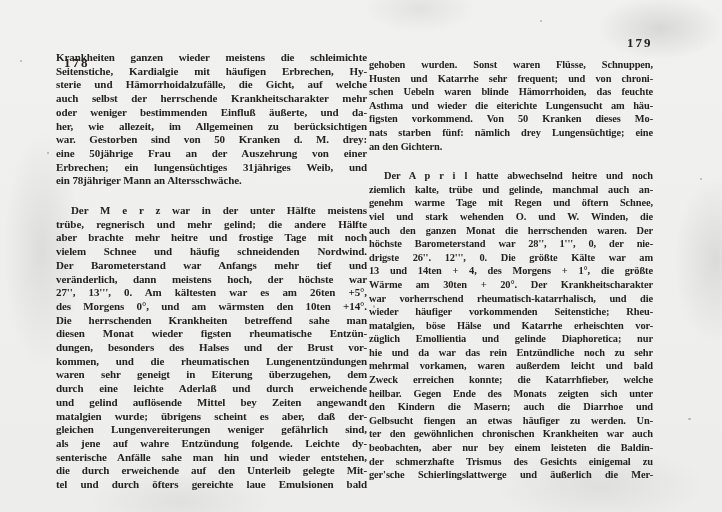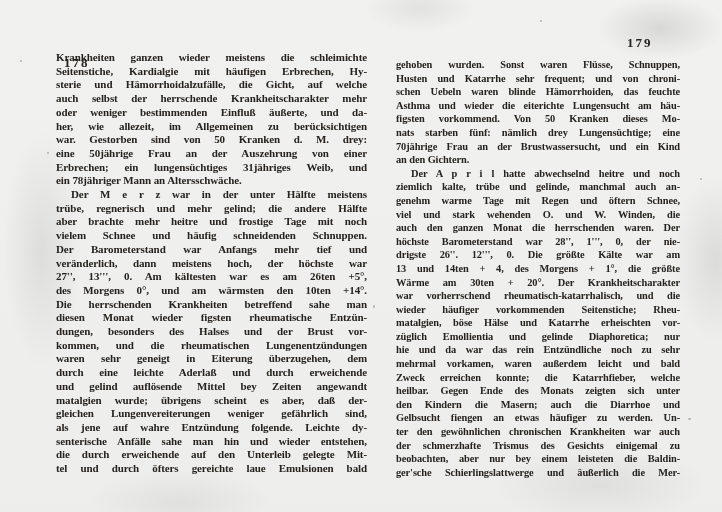--- a/index.html
+++ b/index.html
@@ -18,30 +18,30 @@
   .pagenum{
     position:absolute;font-weight:700;font-size:13px;color:#26231e;
     letter-spacing:2px;
   }
   .pn-left{left:64px;top:27px;margin-top:28px;}
   .pn-right{left:627px;top:35px;}
   .text{
     position:absolute;color:#26231e;font-weight:700;
   }
   .text-left{left:56px;top:51px;width:311px;font-size:11px;line-height:13.7px;}
-  .text-right{left:396px;top:58px;width:284px;font-size:10.4px;line-height:13.6px;}
+  .text-right{left:369px;top:58px;width:284px;font-size:10.4px;line-height:13.6px;}
   .para{margin:0;}
   .line{
     text-align:justify;
     text-align-last:justify;
     white-space:nowrap;
     overflow:hidden;
     letter-spacing:-0.1px;
   }
-  .line.indent{text-indent:15px;}
+  .line.indent{text-indent:15px;margin-top:16px;}
   .line.last{text-align-last:left;}
   .speck{position:absolute;border-radius:50%;background:rgba(60,60,60,0.35);}
   .sp1{left:47px;top:152px;width:2px;height:2px;}
   .sp2{left:373px;top:305px;width:2px;height:3px;}
   .sp3{left:700px;top:178px;width:2px;height:2px;}
   .sp4{left:540px;top:20px;width:2px;height:2px;}
   .sp5{left:688px;top:418px;width:3px;height:2px;}
   .sp6{left:20px;top:60px;width:2px;height:2px;}
 </style>
 </head>
@@ -61,21 +61,21 @@
         <div class="line">her, wie allezeit, im Allgemeinen zu berücksichtigen</div>
         <div class="line">war.  Gestorben sind von 50 Kranken d. M. drey:</div>
         <div class="line">eine 50jährige Frau an der Auszehrung von einer</div>
         <div class="line">Erbrechen; ein lungensüchtiges 31jähriges Weib, und</div>
         <div class="line last">ein 78jähriger Mann an Altersschwäche.</div>
       </div>
       <div class="para">
         <div class="line indent">Der  M e r z  war in der unter Hälfte meistens</div>
         <div class="line">trübe, regnerisch und mehr gelind; die andere Hälfte</div>
         <div class="line">aber brachte mehr heitre und frostige Tage mit noch</div>
-        <div class="line">vielem Schnee und häufig schneidenden Schnuppen.</div>
+        <div class="line">vielem Schnee und häufig schneidenden Nordwind.</div>
         <div class="line">Der Barometerstand war Anfangs mehr tief und</div>
         <div class="line">veränderlich, dann meistens hoch, der höchste war</div>
         <div class="line">27'', 13''', 0.  Am kältesten war es am 26ten +5°,</div>
         <div class="line">des Morgens 0°, und am wärmsten den 10ten +14°.</div>
         <div class="line">Die herrschenden Krankheiten betreffend sahe man</div>
         <div class="line">diesen Monat wieder figsten rheumatische Entzün-</div>
         <div class="line">dungen, besonders des Halses und der Brust vor-</div>
         <div class="line">kommen, und die rheumatischen Lungenentzündungen</div>
         <div class="line">waren sehr geneigt in Eiterung überzugehen, dem</div>
         <div class="line">durch eine leichte Aderlaß und durch erweichende</div>
@@ -90,21 +90,20 @@
     </div>
 
   <div class="text text-right">
       <div class="para">
         <div class="line">gehoben wurden.  Sonst waren Flüsse, Schnuppen,</div>
         <div class="line">Husten und Katarrhe sehr frequent; und von chroni-</div>
         <div class="line">schen Uebeln waren blinde Hämorrhoiden, das feuchte</div>
         <div class="line">Asthma und wieder die eiterichte Lungensucht am häu-</div>
         <div class="line">figsten vorkommend.  Von 50 Kranken dieses Mo-</div>
         <div class="line">nats starben fünf: nämlich drey Lungensüchtige; eine</div>
-        <div class="line">70jährige Frau an der Brustwassersucht, und ein Kind</div>
         <div class="line last">an den Gichtern.</div>
       </div>
       <div class="para">
         <div class="line indent">Der  A p r i l  hatte abwechselnd heitre und noch</div>
         <div class="line">ziemlich kalte, trübe und gelinde, manchmal auch an-</div>
         <div class="line">genehm warme Tage mit Regen und öftern Schnee,</div>
         <div class="line">viel und stark wehenden O. und W. Winden, die</div>
         <div class="line">auch den ganzen Monat die herrschenden waren. Der</div>
         <div class="line">höchste Barometerstand war 28'', 1''', 0, der nie-</div>
         <div class="line">drigste 26''. 12''', 0.  Die größte Kälte war am</div>
@@ -114,22 +113,22 @@
         <div class="line">wieder häufiger vorkommenden Seitenstiche; Rheu-</div>
         <div class="line">matalgien, böse Hälse und Katarrhe erheischten vor-</div>
         <div class="line">züglich Emollientia und gelinde Diaphoretica; nur</div>
         <div class="line">hie und da war das rein Entzündliche noch zu sehr</div>
         <div class="line">mehrmal vorkamen, waren außerdem leicht und bald</div>
         <div class="line">Zweck erreichen konnte; die Katarrhfieber, welche</div>
         <div class="line">heilbar.  Gegen Ende des Monats zeigten sich unter</div>
         <div class="line">den Kindern die Masern; auch die Diarrhoe und</div>
         <div class="line">Gelbsucht fiengen an etwas häufiger zu werden.  Un-</div>
         <div class="line">ter den gewöhnlichen chronischen Krankheiten war auch</div>
+        <div class="line">beobachten, aber nur bey einem leisteten die Baldin-</div>
         <div class="line">der schmerzhafte Trismus des Gesichts einigemal zu</div>
-        <div class="line">beobachten, aber nur bey einem leisteten die Baldin-</div>
         <div class="line">ger'sche Schierlingslattwerge und äußerlich die Mer-</div>
       </div>
     </div>
 
   <div class="speck sp1"></div>
   <div class="speck sp2"></div>
   <div class="speck sp3"></div>
   <div class="speck sp4"></div>
   <div class="speck sp5"></div>
   <div class="speck sp6"></div>

